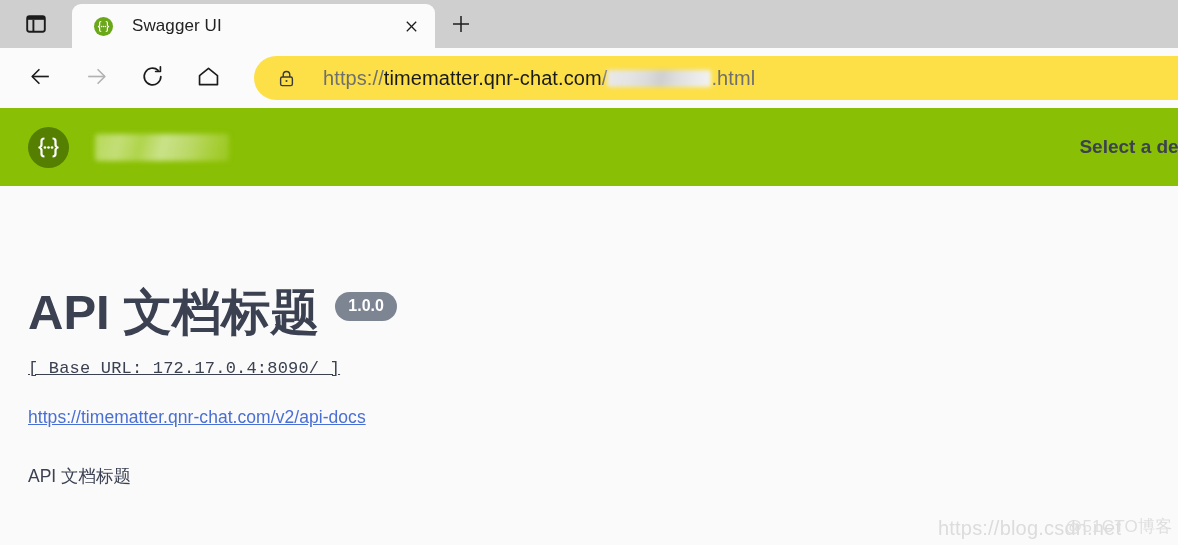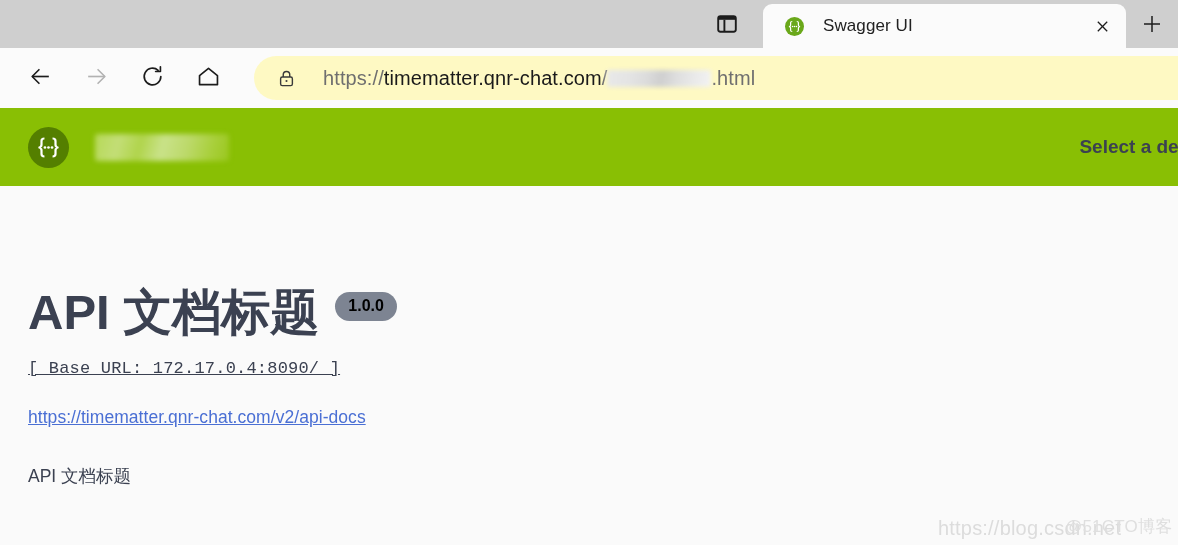--- a/index.html
+++ b/index.html
@@ -26,21 +26,20 @@
   }
 
   
   .tab-strip {
     position: absolute;
     top: 0; left: 0;
     width: 1178px;
     height: 48px;
     display: flex;
     align-items: flex-end;
-    justify-content: flex-end;
   }
 
   .tab-actions-btn {
     width: 72px;
     height: 44px;
     display: flex;
     align-items: center;
     justify-content: center;
     flex: 0 0 auto;
   }
@@ -121,21 +120,21 @@
     flex: 0 0 auto;
     margin-right: 12px;
   }
   .nav-btn.forward { opacity: .32; }
 
   .omnibox {
     position: relative;
     margin-left: 12px;
     height: 44px;
     flex: 1 1 auto;
-    background: #fef9c3;
+    background: #fde047;
     border-radius: 22px 0 0 22px;
     display: flex;
     align-items: center;
     padding-left: 22px;
     overflow: hidden;
   }
 
   .lock-icon { flex: 0 0 auto; display: flex; align-items: center; }
 
   .url-text {
@@ -223,21 +222,21 @@
     color: #3b4151;
     line-height: 1.08;
     display: flex;
     align-items: center;
     white-space: nowrap;
   }
 
   .version-badge {
     margin-left: 16px;
     background: #7d8492;
-    color: #000000;
+    color: #ffffff;
     font-size: 16px;
     font-weight: bold;
     padding: 6px 13px 7px;
     border-radius: 57px;
     line-height: 1;
     align-self: center;
     position: relative;
     top: -6px;
   }
 

